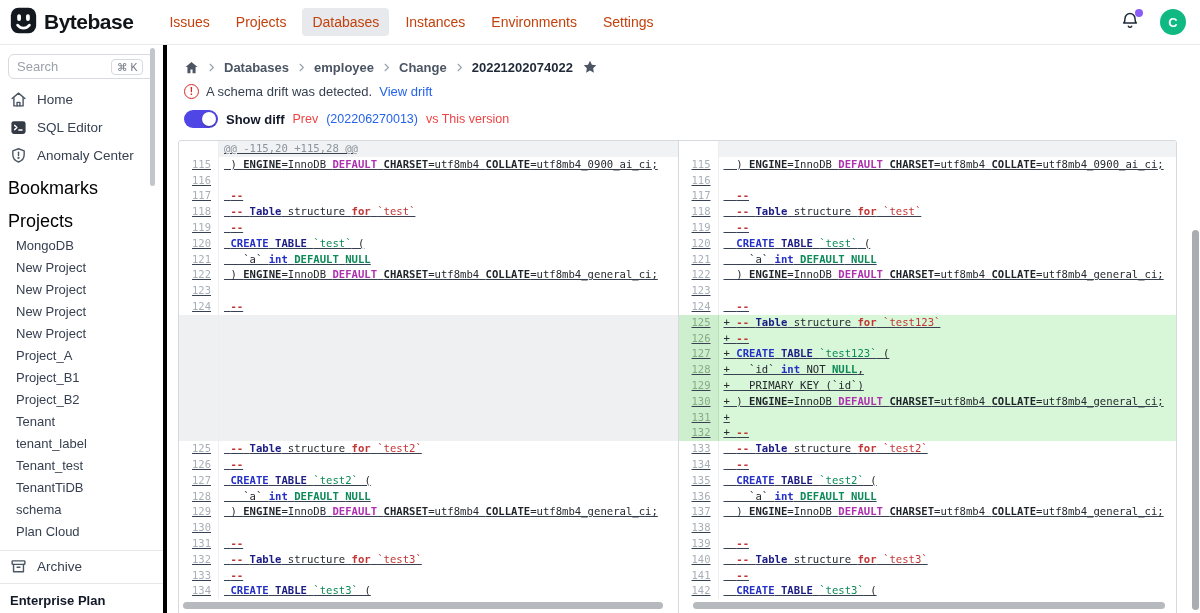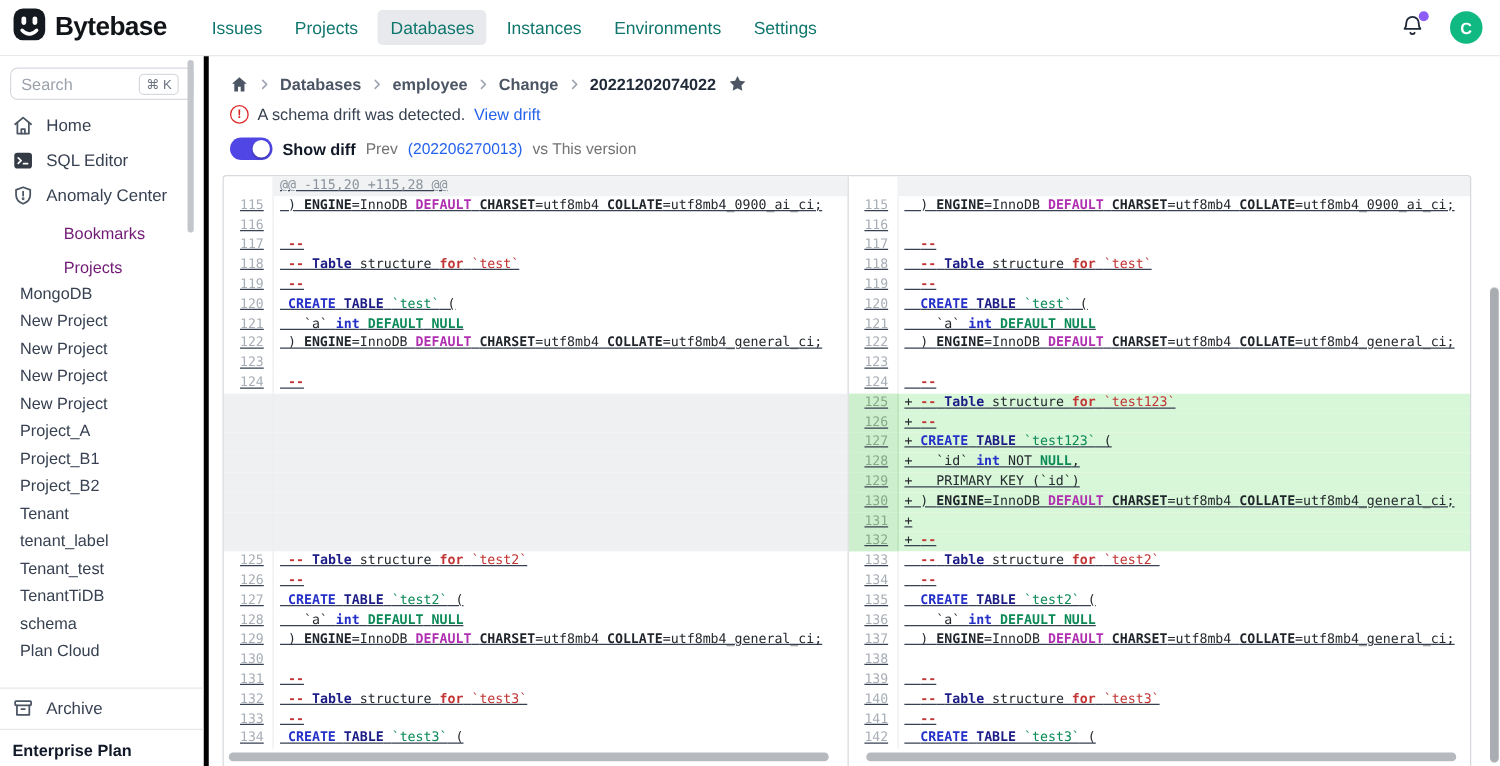--- a/index.html
+++ b/index.html
@@ -6,21 +6,21 @@
   html,body { width:1200px; height:613px; overflow:hidden; background:#fff;
     font-family:"Liberation Sans", sans-serif; color:#374151; }
 
   
   .topnav { height:45px; display:flex; align-items:center; padding:0 14px 0 10px;
     border-bottom:1px solid #e8eaed; background:#fff; }
   .brand { display:flex; align-items:center; gap:7px; margin-right:26px; cursor:pointer; }
   .brand svg { width:27px; height:27px; }
   .brand-name { font-size:21px; font-weight:800; color:#111418; letter-spacing:-0.5px; }
   .nav-items { display:flex; align-items:center; gap:6px; }
-  .nav-item { font-size:14px; color:#0f766e; padding:6px 10px; border-radius:4px; cursor:pointer; }
+  .nav-item { font-size:14px; color:#c2410c; padding:6px 10px; border-radius:4px; cursor:pointer; }
   .nav-item.active { background:#e7e9ec; }
   .nav-right { margin-left:auto; display:flex; align-items:center; gap:18px; }
   .bell { position:relative; width:22px; height:22px; cursor:pointer; }
   .bell svg { width:20px; height:20px; }
   .bell-dot { position:absolute; top:-2px; right:-1px; width:8px; height:8px; border-radius:50%; }
   .avatar { width:26px; height:26px; border-radius:50%; color:#fff; font-size:13px; font-weight:700;
     display:flex; align-items:center; justify-content:center; cursor:pointer; }
 
   
   .shell { display:flex; height:568px; }
@@ -31,21 +31,21 @@
   .search-box { margin:9px 8px 6px 8px; height:26px; border:1px solid #d7dadf; border-radius:6px;
     display:flex; align-items:center; padding:0 5px 0 8px; gap:4px; }
   .search-box input { border:none; outline:none; width:90px; font-size:13px; color:#374151;
     font-family:"Liberation Sans", sans-serif; }
   .search-box input::placeholder { color:#9aa1ab; }
   .kbd { font-size:10.5px; color:#6b7280; border:1px solid #d7dadf; border-radius:4px;
     padding:1px 5px; background:#fff; white-space:nowrap; }
   .sb-item { display:flex; align-items:center; gap:10px; height:28px; padding-left:10px;
     font-size:13.5px; color:#374151; cursor:pointer; }
   .sb-item svg { width:17px; height:17px; display:block; }
-  .sb-label { font-size:13px; color:#701a75; padding:9px 0 3px 8px;margin-left:43px; }
+  .sb-label { font-size:18px; color:#000000; padding:9px 0 3px 8px; }
   .sb-proj { font-size:13px; color:#374151; padding:4px 0 4px 16px; line-height:14px; cursor:pointer; }
   .sb-div { border-top:1px solid #e5e7eb; margin-top:7px; }
   .archive-row { height:30px; }
   .plan { border-top:1px solid #e5e7eb; font-size:13px; font-weight:700; color:#111827;
     padding:9px 0 0 10px; height:30px; margin-top:2px; }
   .sb-bottom { margin-top:auto; }
   .sb-scroll { position:absolute; right:8px; top:3px; width:5px; height:138px;
     background:#c3c7cc; border-radius:3px; }
 
   
@@ -61,21 +61,21 @@
   .alert { display:flex; align-items:center; gap:7px; padding:9px 0 0 17px; font-size:13px; color:#374151; }
   .alert-ico { width:15px; height:15px; border:1.5px solid #dc2626; border-radius:50%; color:#dc2626;
     font-size:10px; font-weight:700; display:flex; align-items:center; justify-content:center; flex:none; }
   a.link { color:#2563eb; text-decoration:none; cursor:pointer; }
 
   .diffbar { display:flex; align-items:center; gap:8px; padding:11px 0 0 17px; font-size:12.5px; }
   .toggle { width:34px; height:18px; border-radius:9px; position:relative; cursor:pointer; flex:none; }
   .toggle .knob { position:absolute; top:2px; right:2px; width:14px; height:14px; border-radius:50%;
     background:#fff; box-shadow:0 1px 2px rgba(0,0,0,.3); }
   .t-strong { font-weight:700; color:#111827; font-size:13px; }
-  .t-dim { color:#737373; }
+  .t-dim { color:#ef4444; }
 
   
   .diff { margin:12px 23px 0 11px; height:476px; border:1px solid #d6dade; border-radius:3px;
     display:grid; grid-template-columns:1fr 1fr; position:relative; overflow:hidden; background:#fff; }
   .dcol { overflow:hidden; }
   .dcol.right { border-left:1px solid #d6dade; }
   .ln { display:flex; height:15.8px;text-decoration:underline; }
   .gut { width:40px; flex:none; text-align:right; padding-right:7px; border-right:1px solid #eceef0;
     font-family:"DejaVu Sans Mono", monospace; font-size:10.5px; line-height:15.8px; color:#a8aeb6; }
   .code { flex:1; white-space:pre; overflow:hidden; padding-left:5px;

